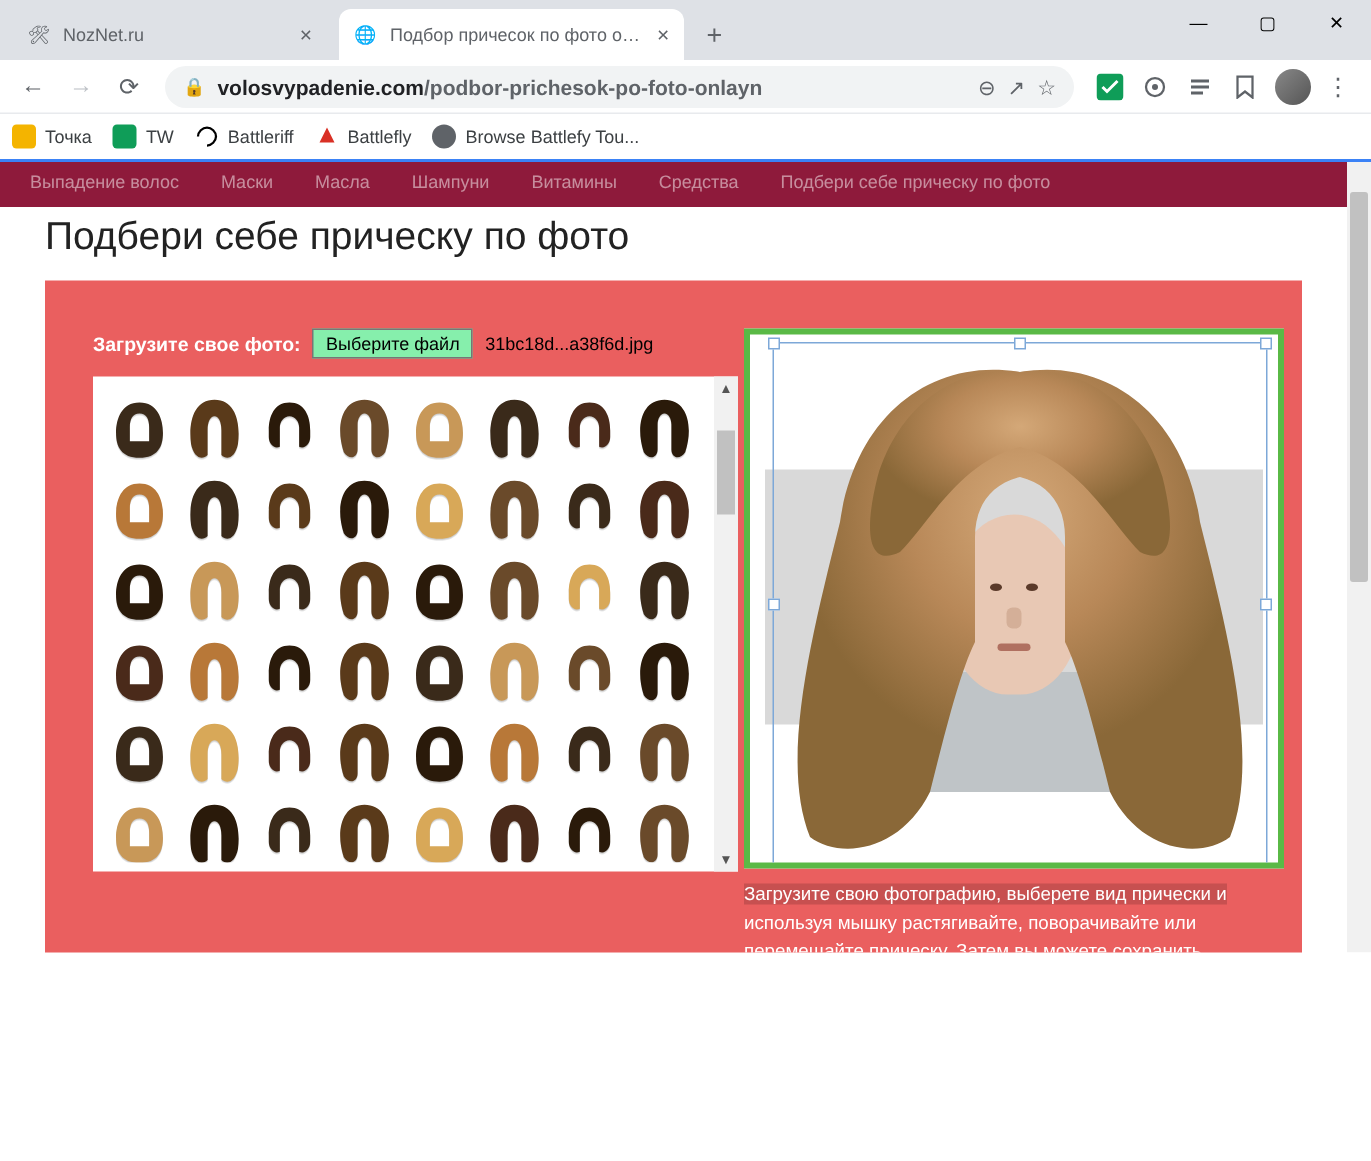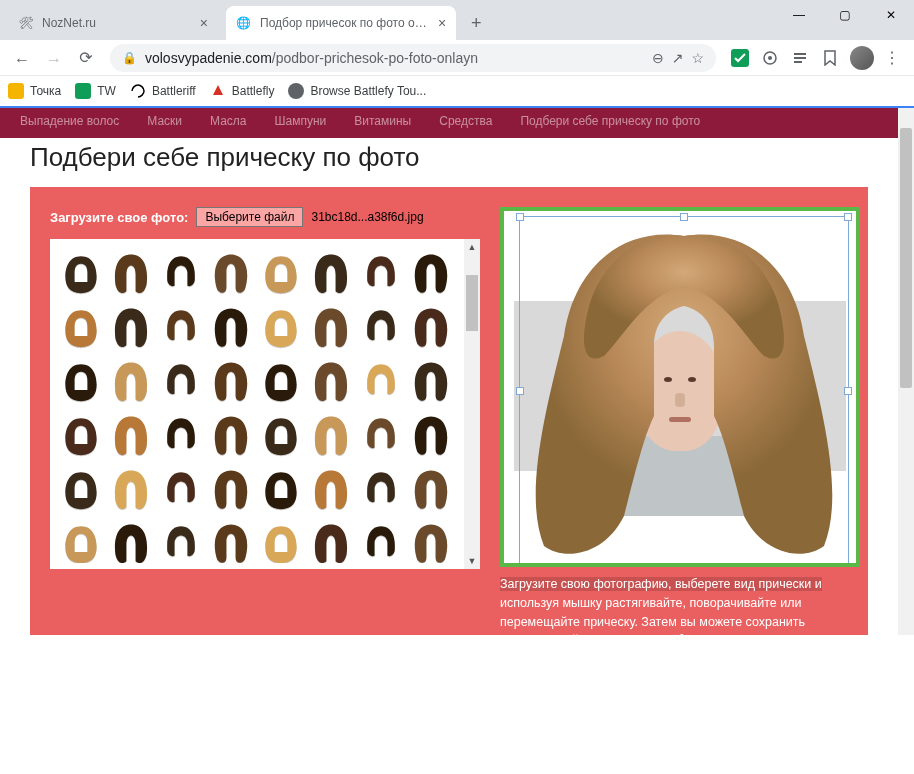--- a/index.html
+++ b/index.html
@@ -15,21 +15,21 @@
 .newtab { width: 28px; height: 28px; display: flex; align-items: center; justify-content: center; color: #5f6368; font-size: 18px; margin-left: 6px; margin-bottom: 3px; cursor: pointer; }
 .win-controls { margin-left: auto; display: flex; height: 40px; }
 .win-btn { width: 46px; height: 30px; display: flex; align-items: center; justify-content: center; color: #000; font-size: 12px; cursor: pointer; }
 
 
 .addr-row { height: 36px; background: #fff; display: flex; align-items: center; padding: 0 8px; border-bottom: 1px solid #e8eaed; gap: 4px; }
 .nav-btn { width: 28px; height: 28px; display: flex; align-items: center; justify-content: center; color: #5f6368; border-radius: 50%; cursor: pointer; }
 .nav-btn.disabled { color: #bdc1c6; }
 .omnibox { flex: 1; height: 28px; background: #f1f3f4; border-radius: 14px; display: flex; align-items: center; padding: 0 12px; margin: 0 6px; }
 .lock-ic { color: #5f6368; margin-right: 8px; font-size: 12px; }
-.url-text { font-size: 14px; color: #202124; flex: 1; }
+.url-text { font-size: 14px; color: #202124; flex: 1; font-weight: bold; }
 .url-text .domain { color: #202124; }
 .url-text .path { color: #5f6368; }
 .omni-ic { color: #5f6368; margin-left: 8px; font-size: 14px; cursor: pointer; }
 .ext-ic { width: 24px; height: 24px; display: flex; align-items: center; justify-content: center; margin-left: 2px; cursor: pointer; }
 .avatar { width: 24px; height: 24px; border-radius: 50%; background: linear-gradient(135deg,#888,#555); margin-left: 4px; cursor: pointer; }
 .menu-dots { width: 28px; height: 28px; display: flex; align-items: center; justify-content: center; cursor: pointer; color: #5f6368; }
 
 
 .bookmarks { height: 32px; background: #fff; display: flex; align-items: center; padding: 0 8px; gap: 14px; border-bottom: 2px solid #3b82f6; }
 .bookmark { display: flex; align-items: center; gap: 6px; font-size: 12px; color: #3c4043; cursor: pointer; }
@@ -44,27 +44,27 @@
 .site-nav { background: #8e1a3b; color: #fff; padding: 6px 20px 10px; font-size: 13px; }
 .site-nav .nav-row { display: flex; gap: 28px; }
 .site-nav .nav-row span { cursor: pointer; }
 
 .breadcrumb { padding: 14px 30px 6px; font-size: 12px; color: #777; }
 .breadcrumb a { color: #777; text-decoration: none; }
 .breadcrumb .sep { margin: 0 4px; color: #999; }
 
 h1.page-title { padding: 4px 30px 14px; font-size: 26px; font-weight: 400; color: #222; }
 
-.red-box { margin: 0 30px; background: #ea5f5f; padding: 20px; display: flex; gap: 20px; color: #fff; font-size: 13px; }
+.red-box { margin: 0 30px; background: #ea5f5f; padding: 32px; display: flex; gap: 4px; color: #fff; font-size: 13px; }
 .left-col { width: 430px; }
 .right-col { flex: 1; position: relative; }
 
 .upload-row { display: flex; align-items: center; gap: 8px; margin-bottom: 12px; }
 .upload-row label { font-weight: bold; }
-.file-btn { background: #fca5a5; color: #000; padding: 2px 8px; font-size: 12px; border: 1px solid #767676; cursor: pointer; }
+.file-btn { background: #86efac; color: #000; padding: 2px 8px; font-size: 12px; border: 1px solid #767676; cursor: pointer; }
 .file-name { color: #000; font-size: 12px; }
 
 .gender-row { display: flex; align-items: center; gap: 4px; margin-bottom: 8px; font-weight: bold; }
 .gender-row input { margin: 0 2px 0 8px; }
 .gender-row input:first-of-type { margin-left: 4px; }
 
 .hair-grid-wrap { background: #fff; width: 430px; height: 330px; padding: 6px; position: relative; }
 .hair-grid { width: 400px; height: 318px; overflow: hidden; display: flex; flex-wrap: wrap; align-content: flex-start; }
 .hair-item { width: 50px; height: 54px; display: flex; align-items: center; justify-content: center; cursor: pointer; }
 .hair-scroll { position: absolute; right: 0; top: 0; bottom: 0; width: 16px; background: #f1f1f1; }

